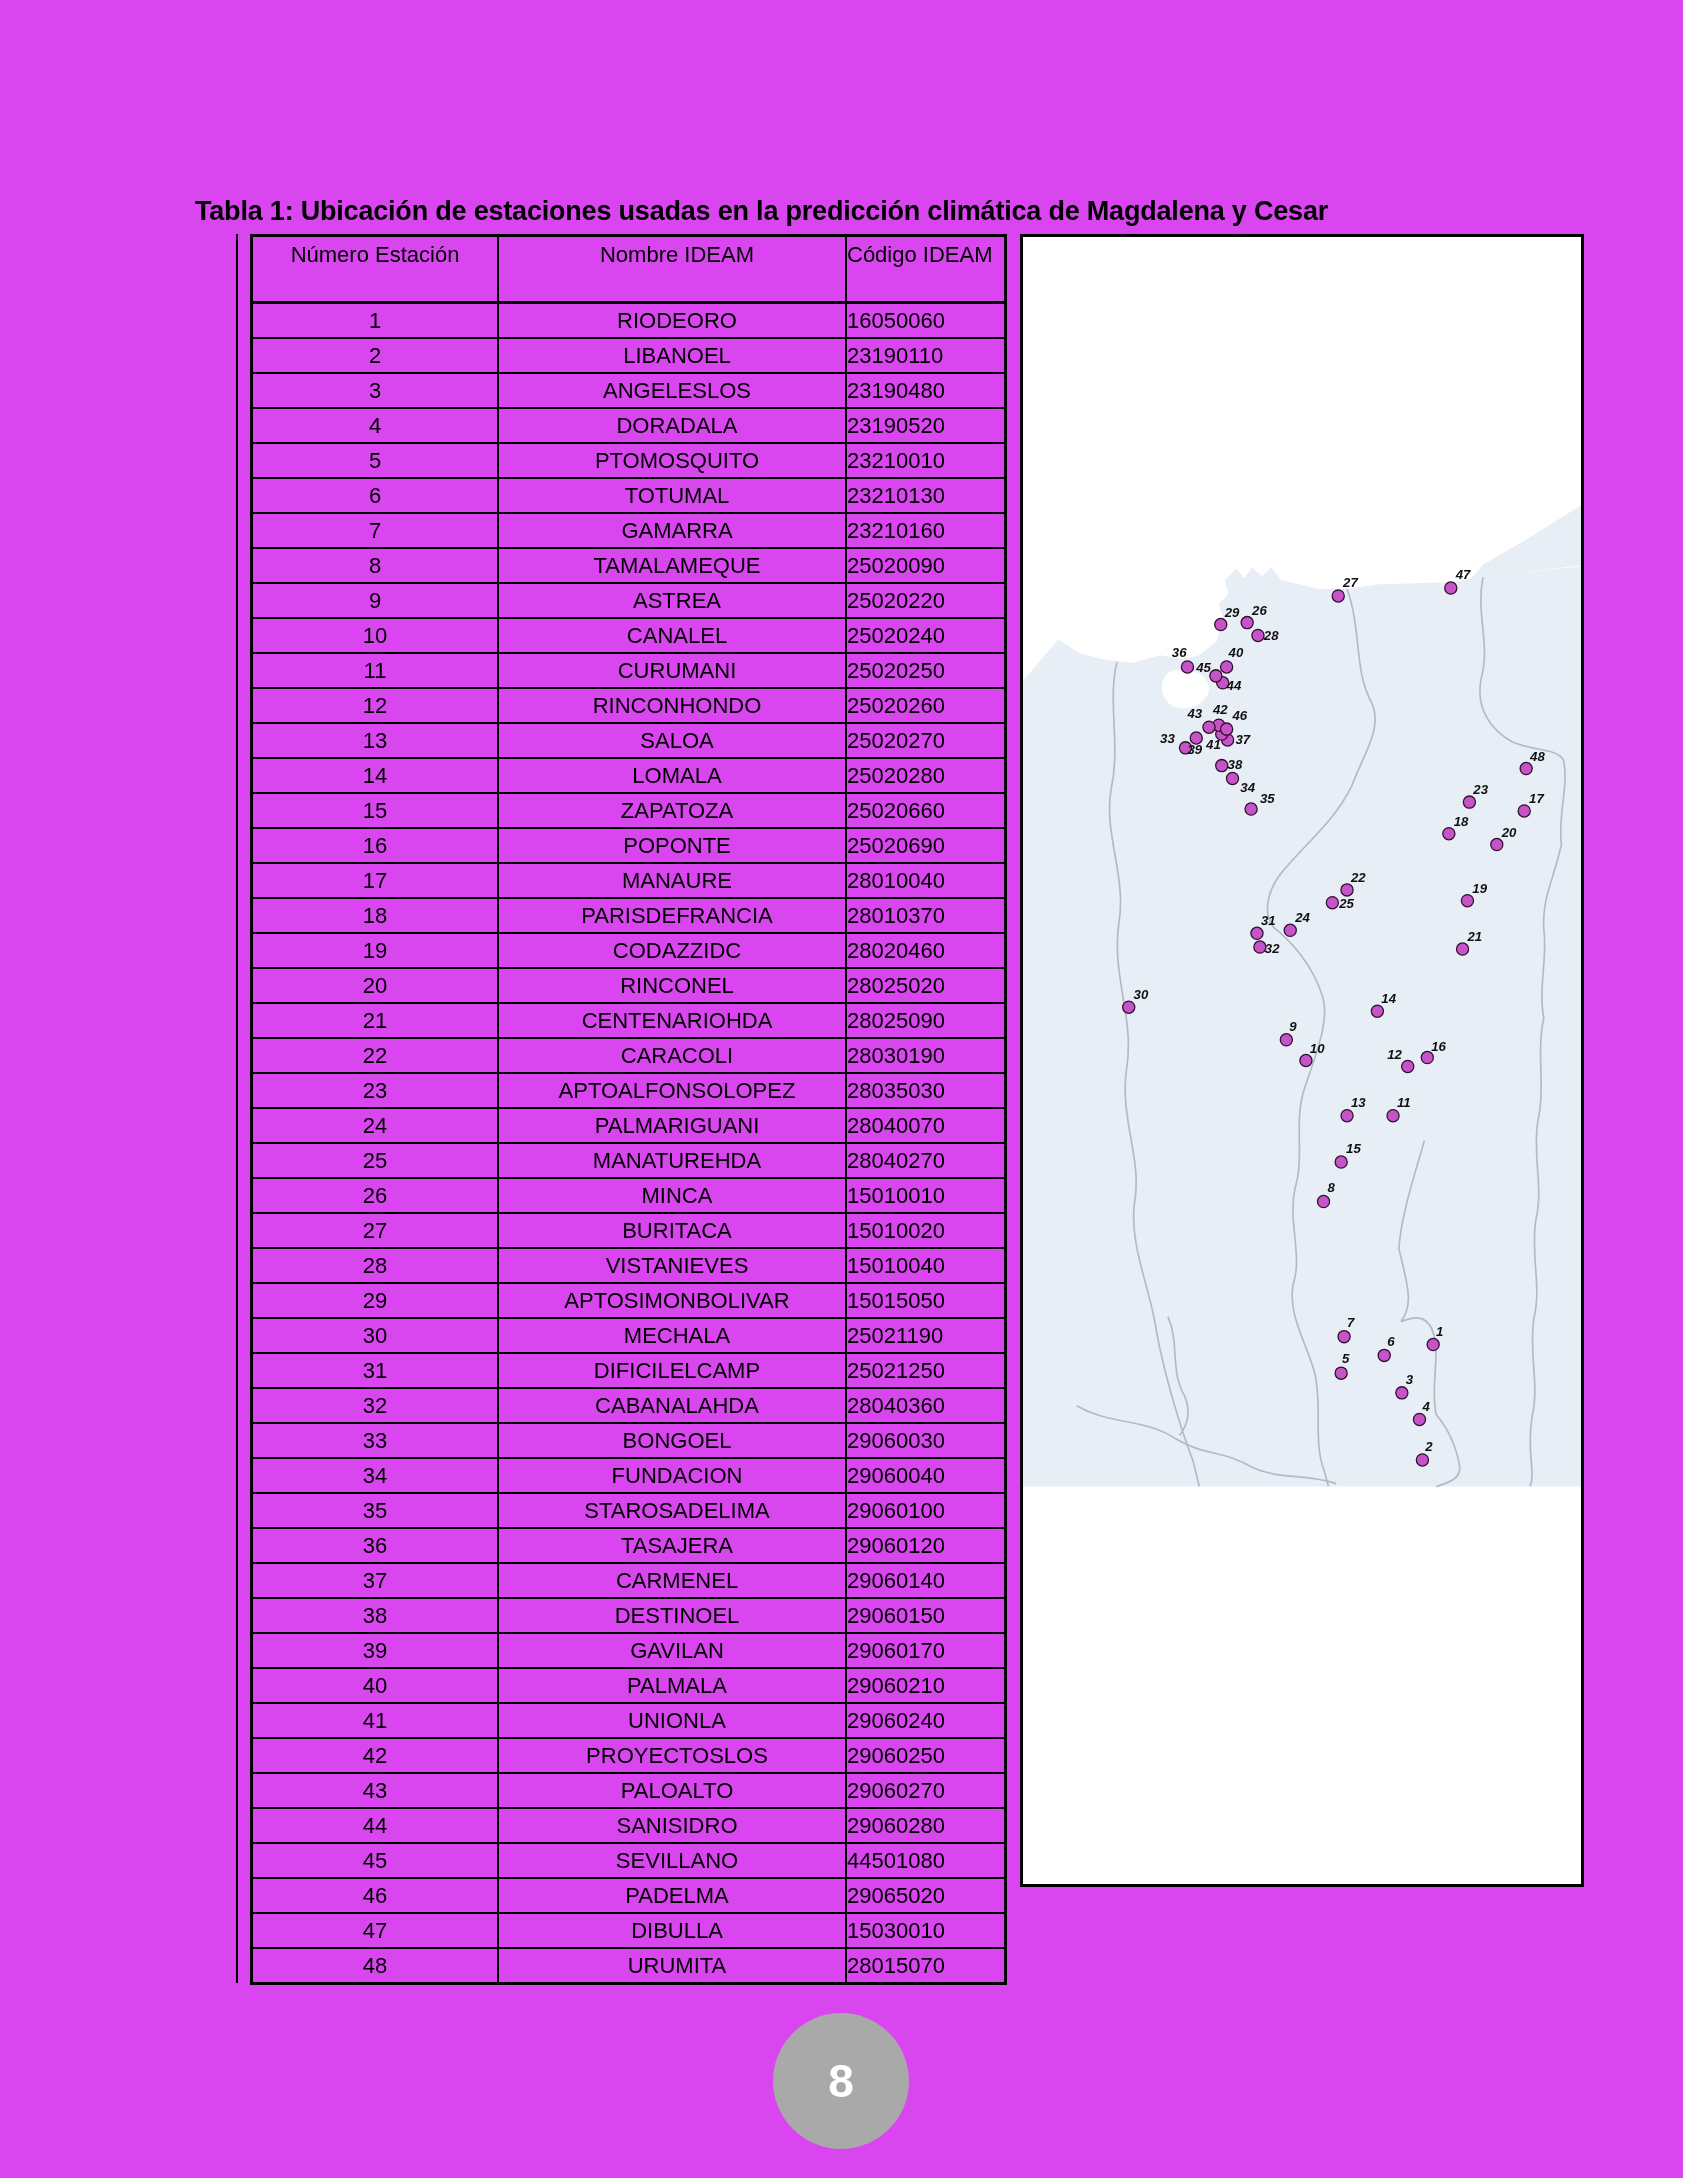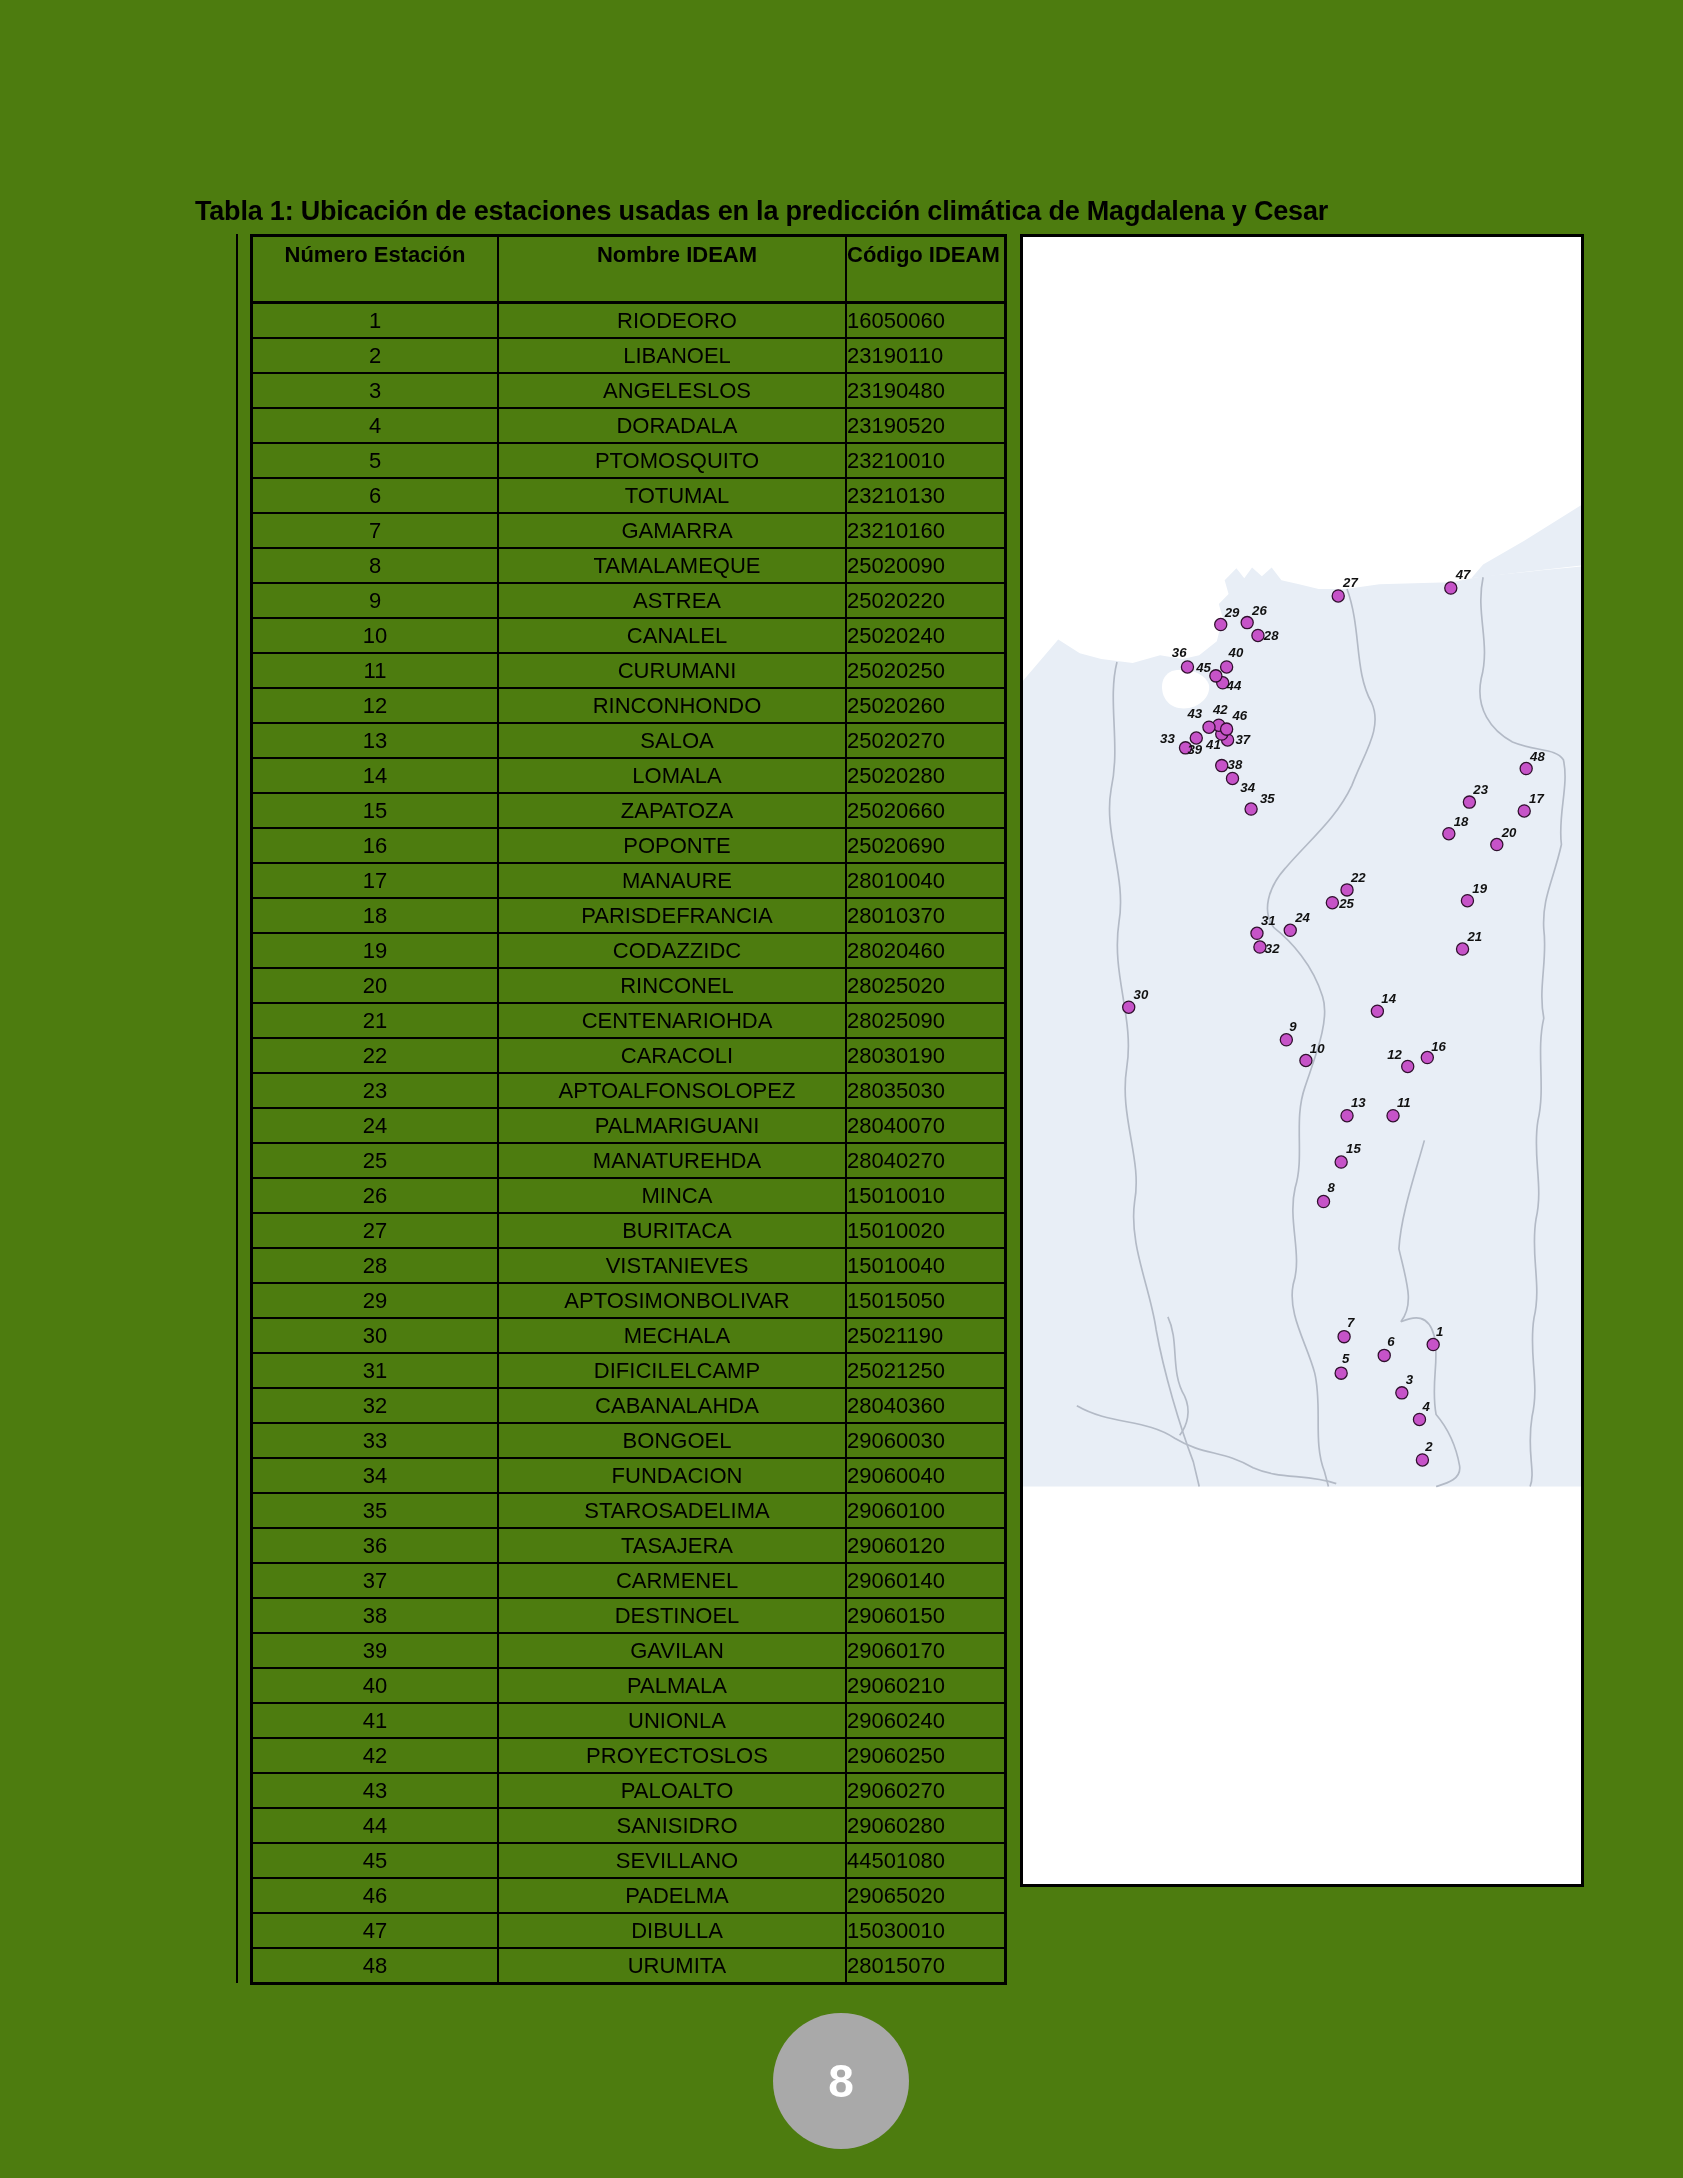--- a/index.html
+++ b/index.html
@@ -1,28 +1,28 @@
 <!DOCTYPE html>
 <html><head>
 <meta charset="utf-8">
 <style>
   html,body{margin:0;padding:0;background:#ffffff;}
-  .page{position:relative;width:1683px;height:2178px;background:#4d7c0f;
+  .page{position:relative;width:1683px;height:2178px;background:#d946ef;
         font-family:"Liberation Sans",sans-serif;color:#000;overflow:hidden;}
   .doc-title{position:absolute;left:195px;top:196px;font-size:27px;font-weight:bold;
              letter-spacing:-0.2px;white-space:nowrap;}
   .content-row{position:absolute;left:236px;top:234px;display:flex;align-items:flex-start;}
   .left-spacer{width:12px;height:1749px;border-left:2px solid #000;}
   .stations-table{border-collapse:collapse;table-layout:fixed;width:737px;height:1749px;
                   font-size:22px;}
   .stations-table th,.stations-table td{border:2px solid #000;padding:0;overflow:hidden;
                   white-space:nowrap;}
   .stations-table{border:3px solid #000;}
   .stations-table thead tr{height:67px;}
-  .stations-table th{font-size:22px;font-weight:bold;vertical-align:top;padding-top:5px;
+  .stations-table th{font-size:22px;font-weight:normal;vertical-align:top;padding-top:5px;
                   border-bottom:3px solid #000;}
   .stations-table td{height:33px;}
   .col-num{width:244px;text-align:center;}
   .col-name{width:336px;text-align:center;padding-left:10px !important;}
   .col-code{width:157px;text-align:left;}
   .mid-gap{width:13px;height:10px;}
   .map-box{width:558px;height:1647px;border:3px solid #000;background:#ffffff;}
   .map-box svg{display:block;width:100%;height:100%;}
   .station-label{font-family:"Liberation Sans",sans-serif;font-size:13.5px;
                  font-weight:bold;font-style:italic;}

